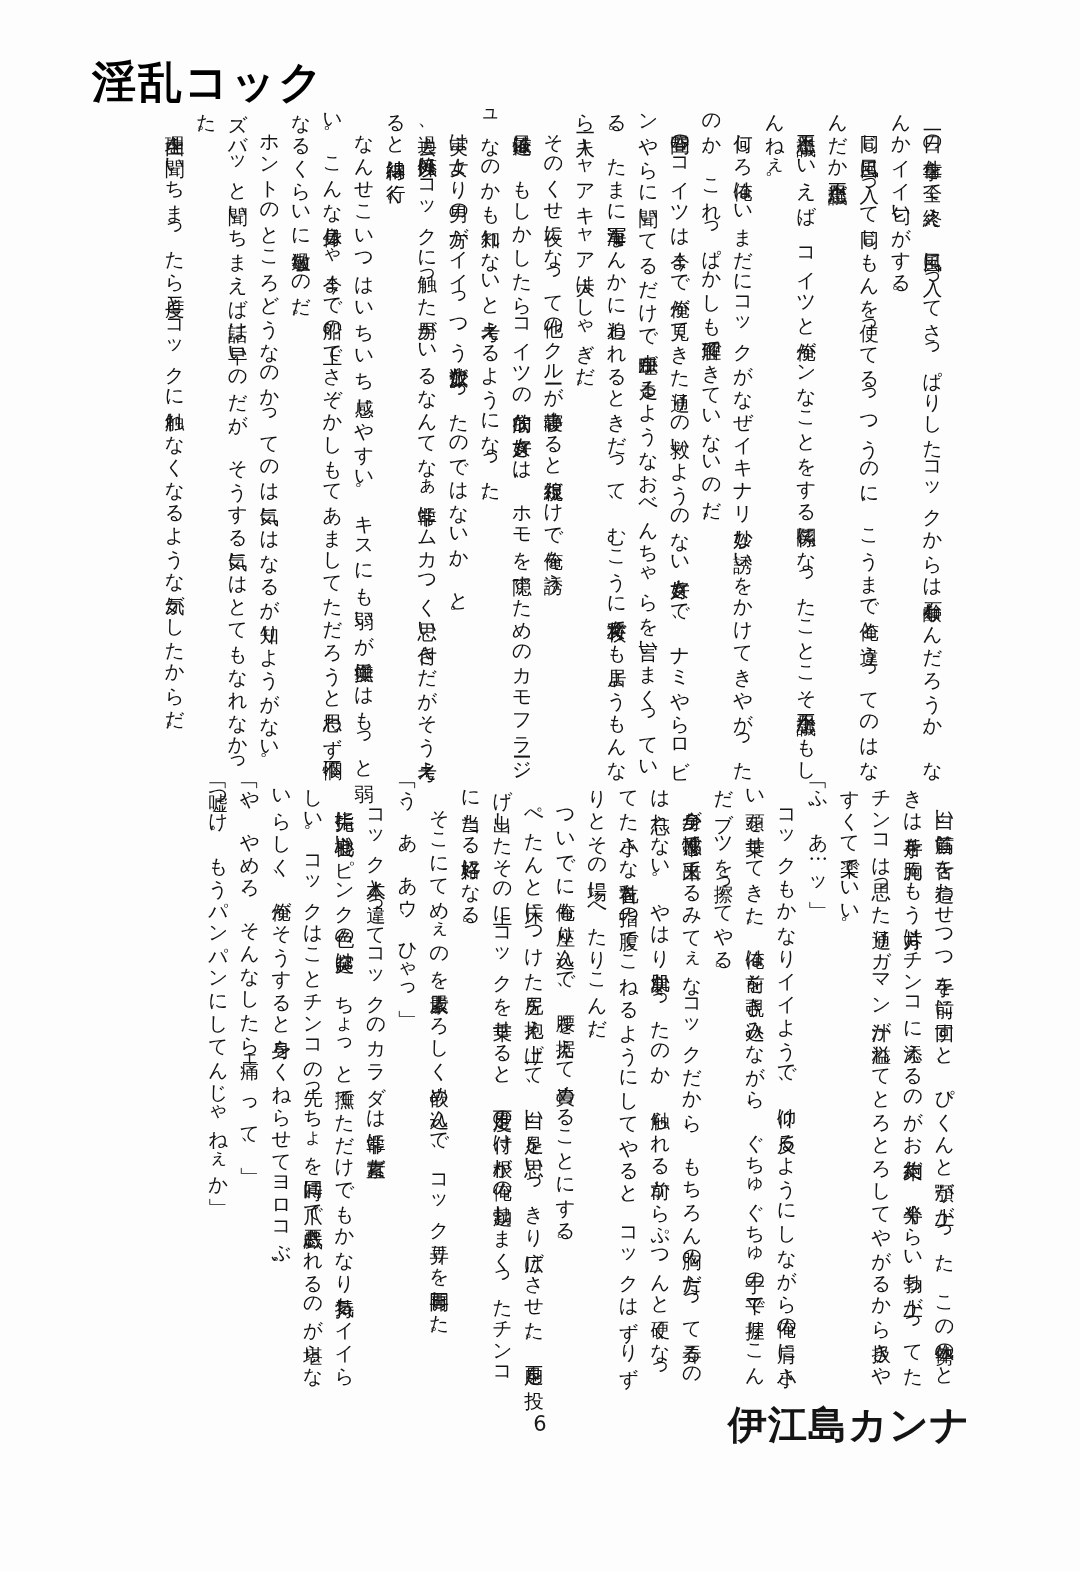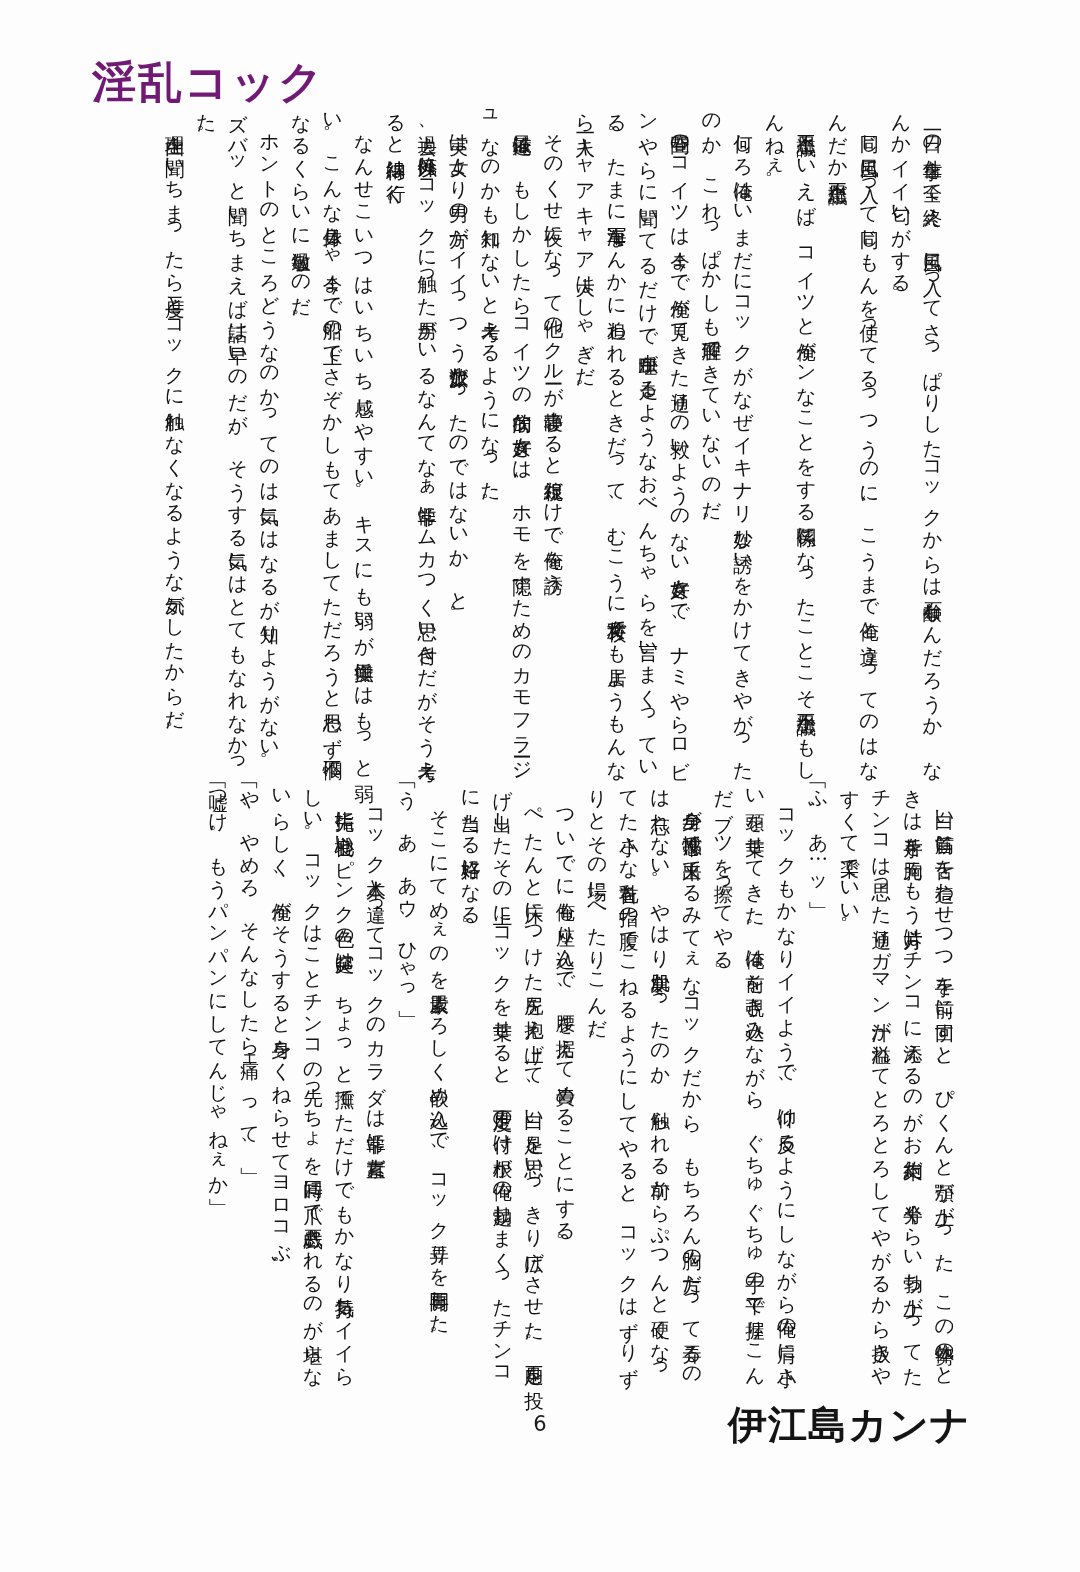--- a/index.html
+++ b/index.html
@@ -21,21 +21,21 @@
 
   
   #title {
     position: absolute;
     left: 92px;
     top: 24px;
     font-family: "DejaVu Sans", "Liberation Sans", sans-serif;
     font-weight: bold;
     font-size: 44px;
     letter-spacing: 2px;
-    color: #701a75;
+    color: #000000;
     white-space: nowrap;
   }
 
   
   .vblock {
     position: absolute;
     writing-mode: vertical-rl;
     -webkit-writing-mode: vertical-rl;
     text-orientation: upright;
     font-size: 19.5px;

